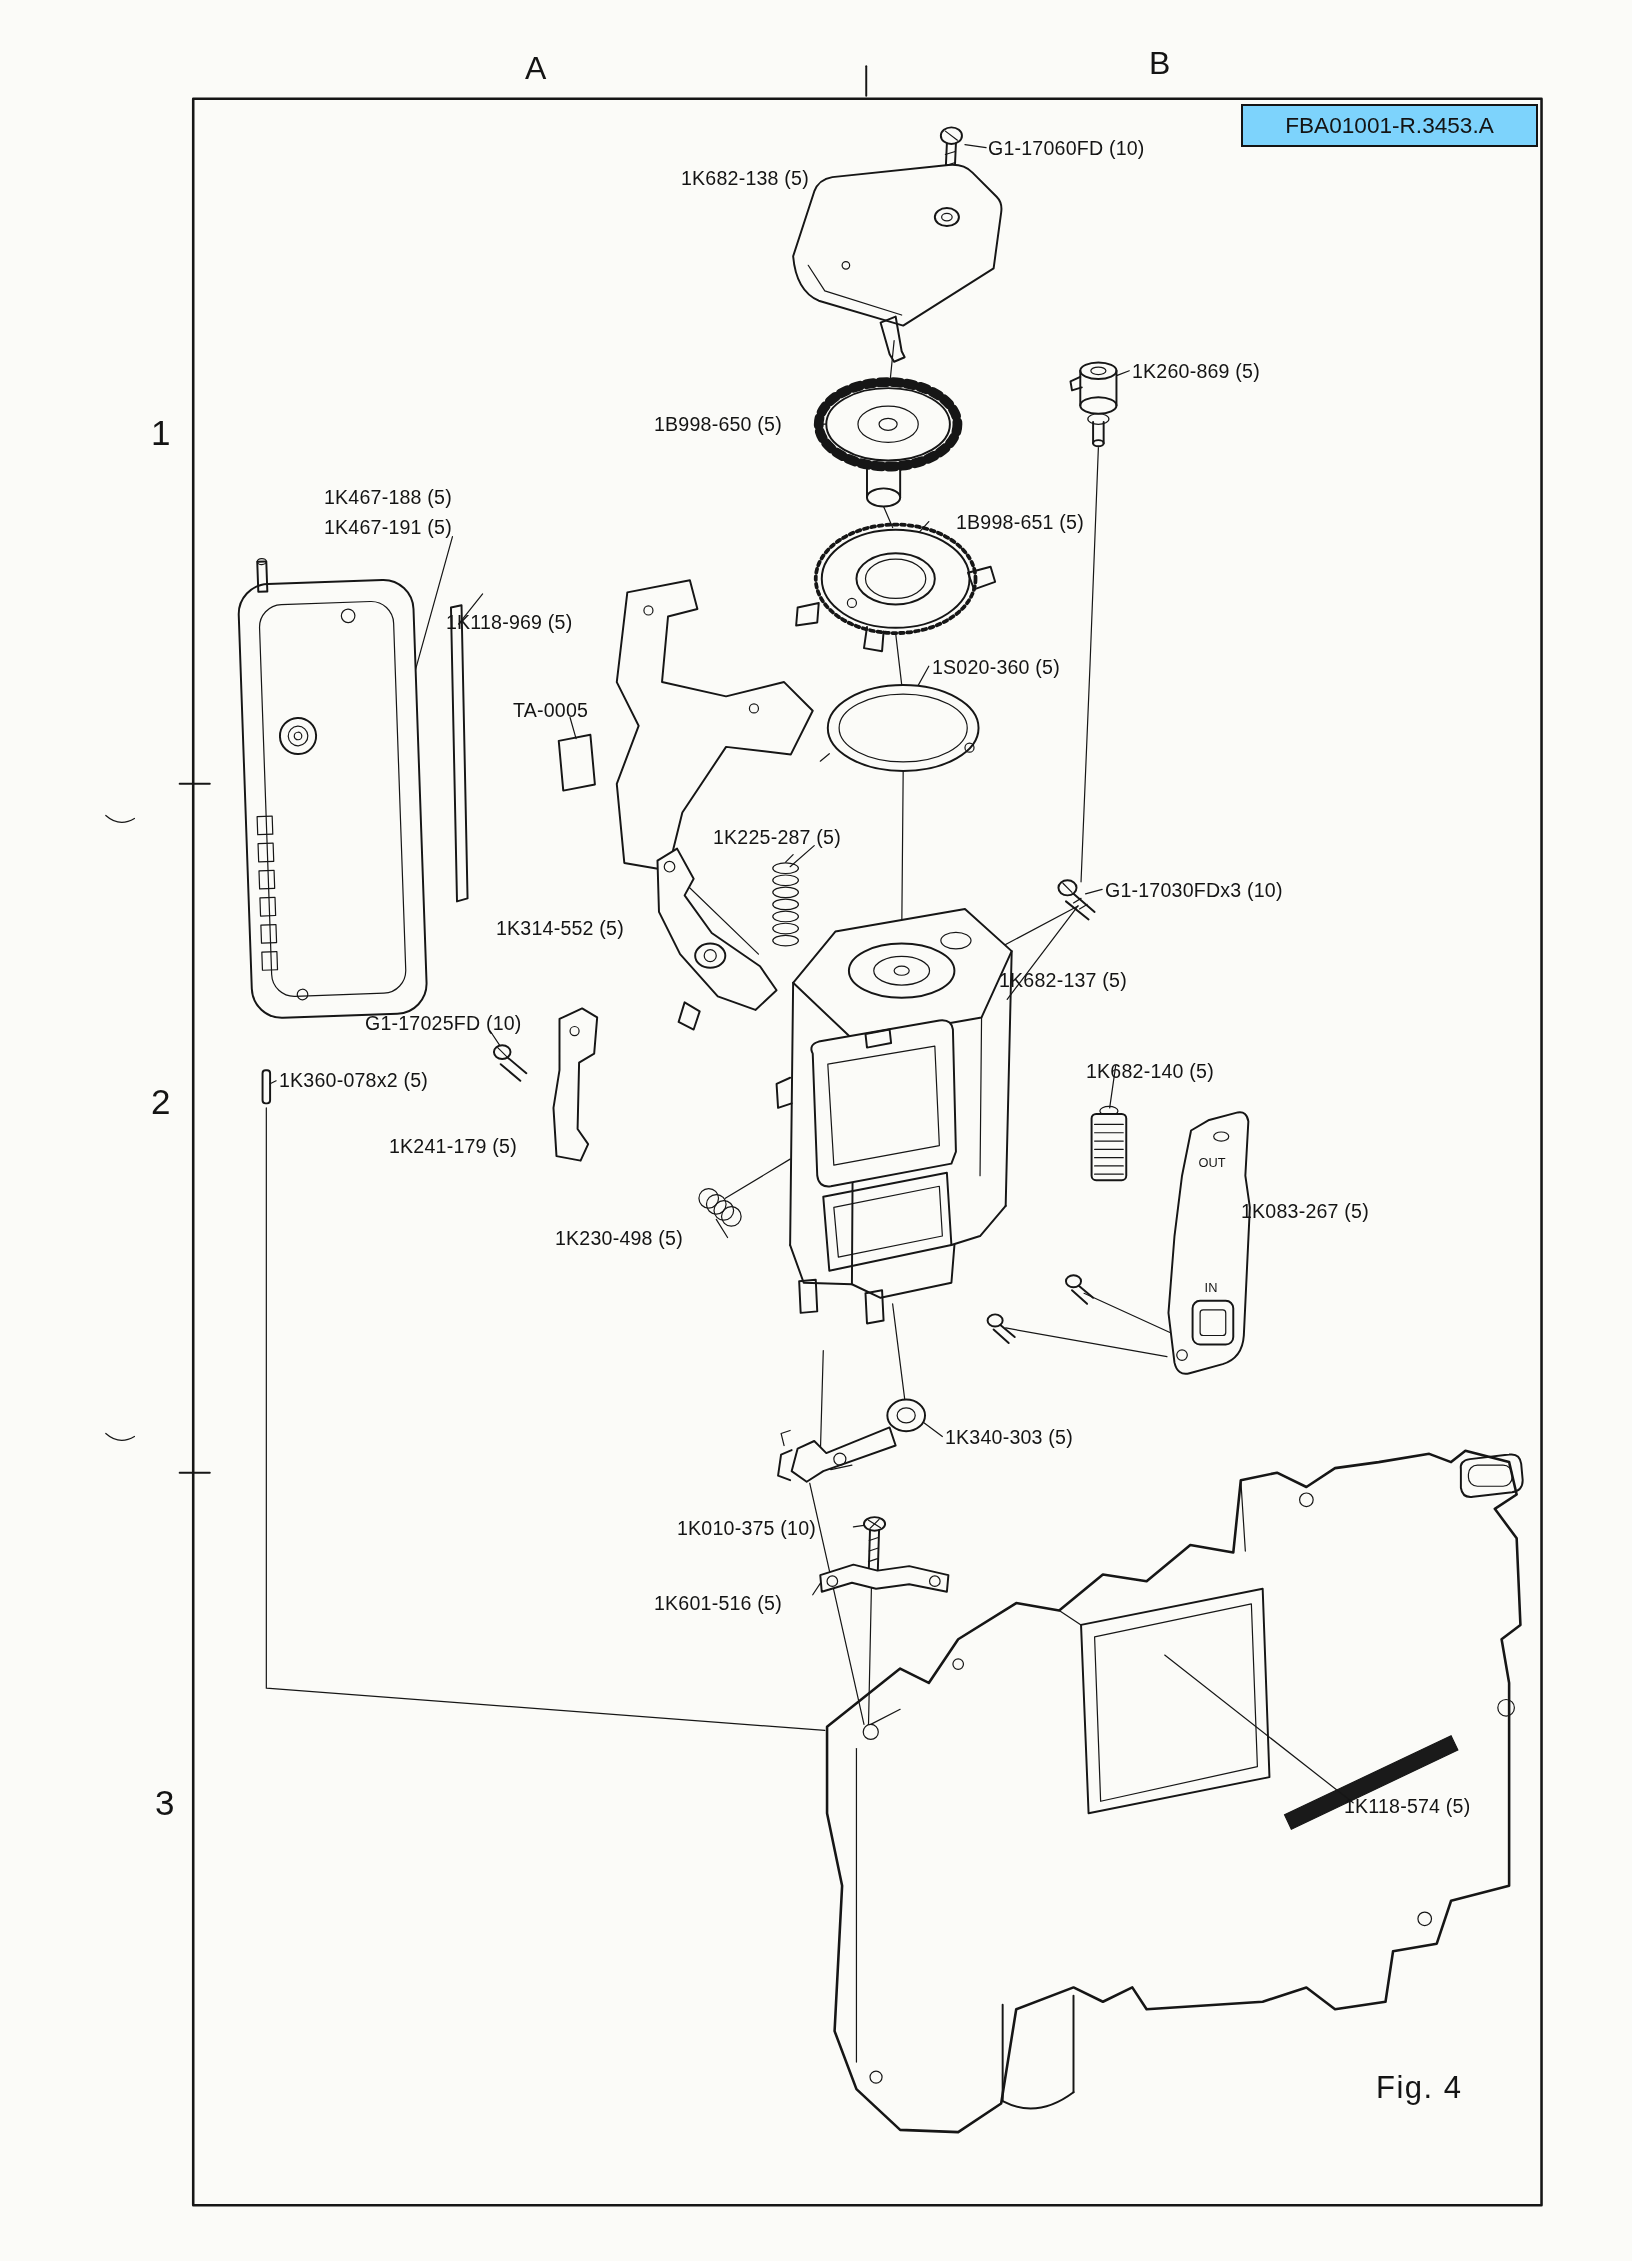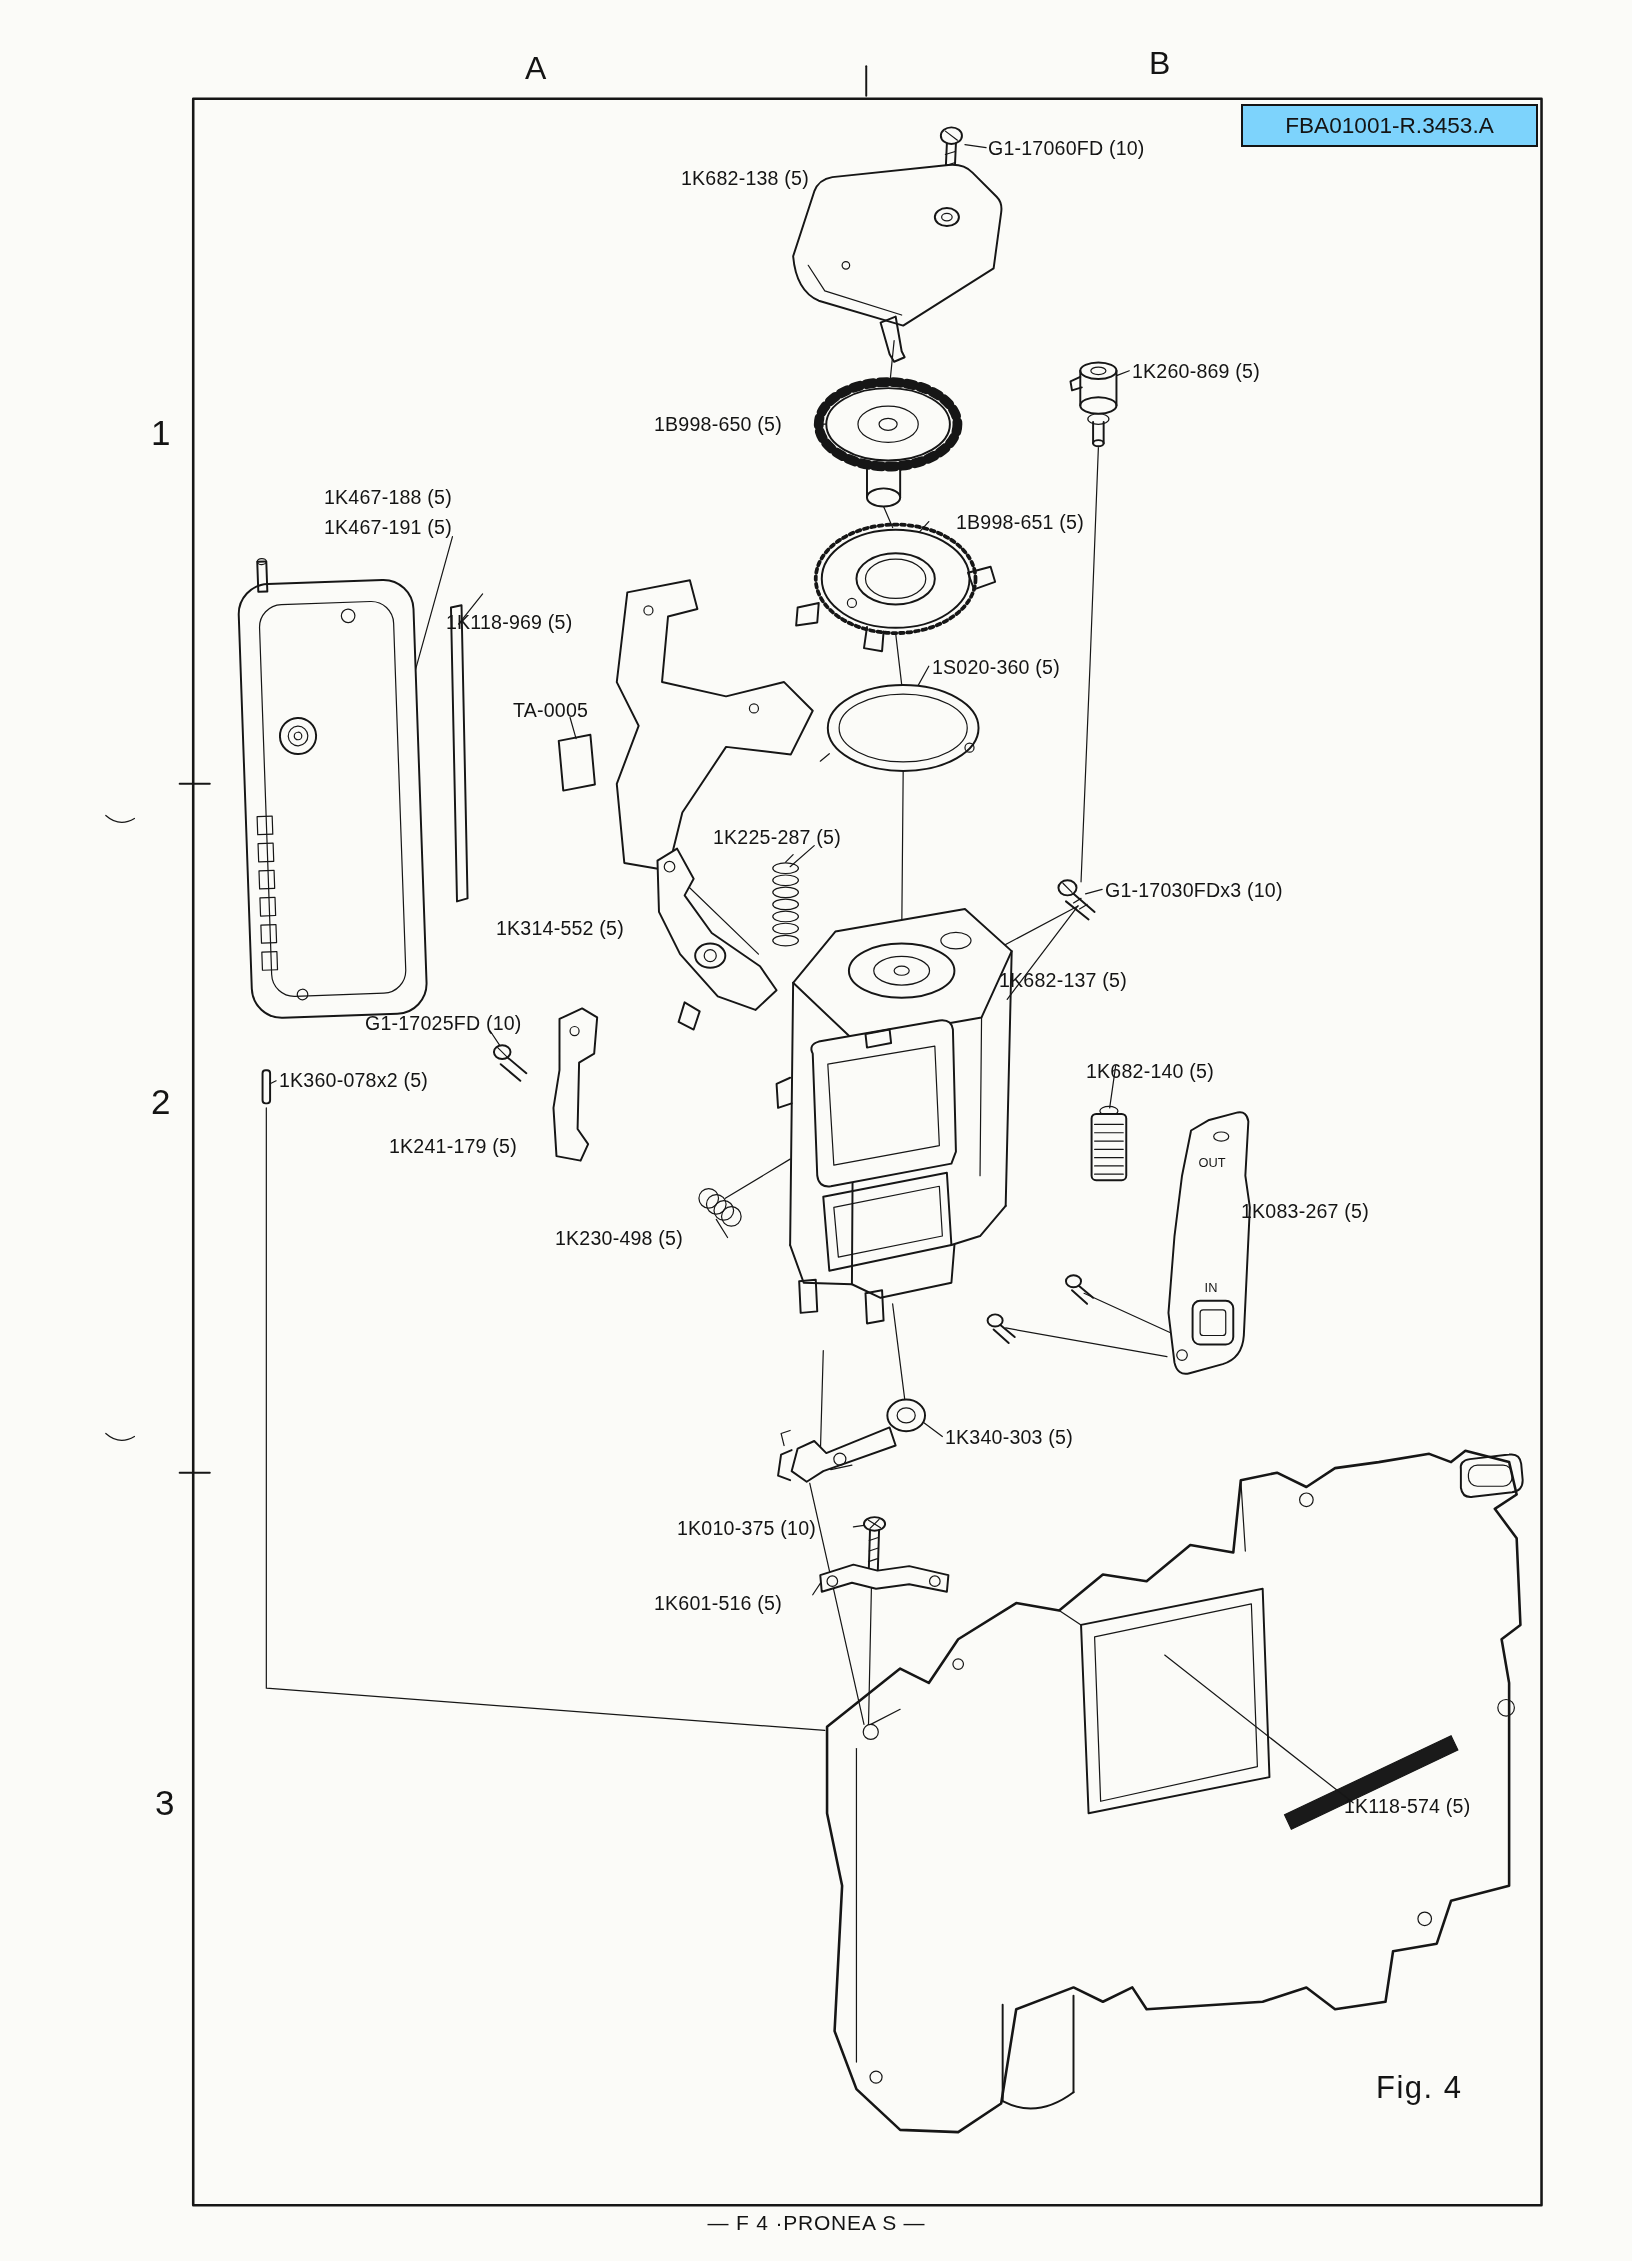--- a/index.html
+++ b/index.html
@@ -351,16 +351,15 @@
   <div class="plabel" style="left:279px;top:1069px;">1K360-078x2 (5)</div>
   <div class="plabel" style="left:389px;top:1135px;">1K241-179 (5)</div>
   <div class="plabel" style="left:1241px;top:1200px;">1K083-267 (5)</div>
   <div class="plabel" style="left:555px;top:1227px;">1K230-498 (5)</div>
   <div class="plabel" style="left:945px;top:1426px;">1K340-303 (5)</div>
   <div class="plabel" style="left:677px;top:1517px;">1K010-375 (10)</div>
   <div class="plabel" style="left:654px;top:1592px;">1K601-516 (5)</div>
   <div class="plabel" style="left:1344px;top:1795px;">1K118-574 (5)</div>
 
   <div id="fig">Fig. 4</div>
-  <div id="footer">— F 4 ·PRONEA S —</div>
 
 </div>
 
 
 </body></html>

